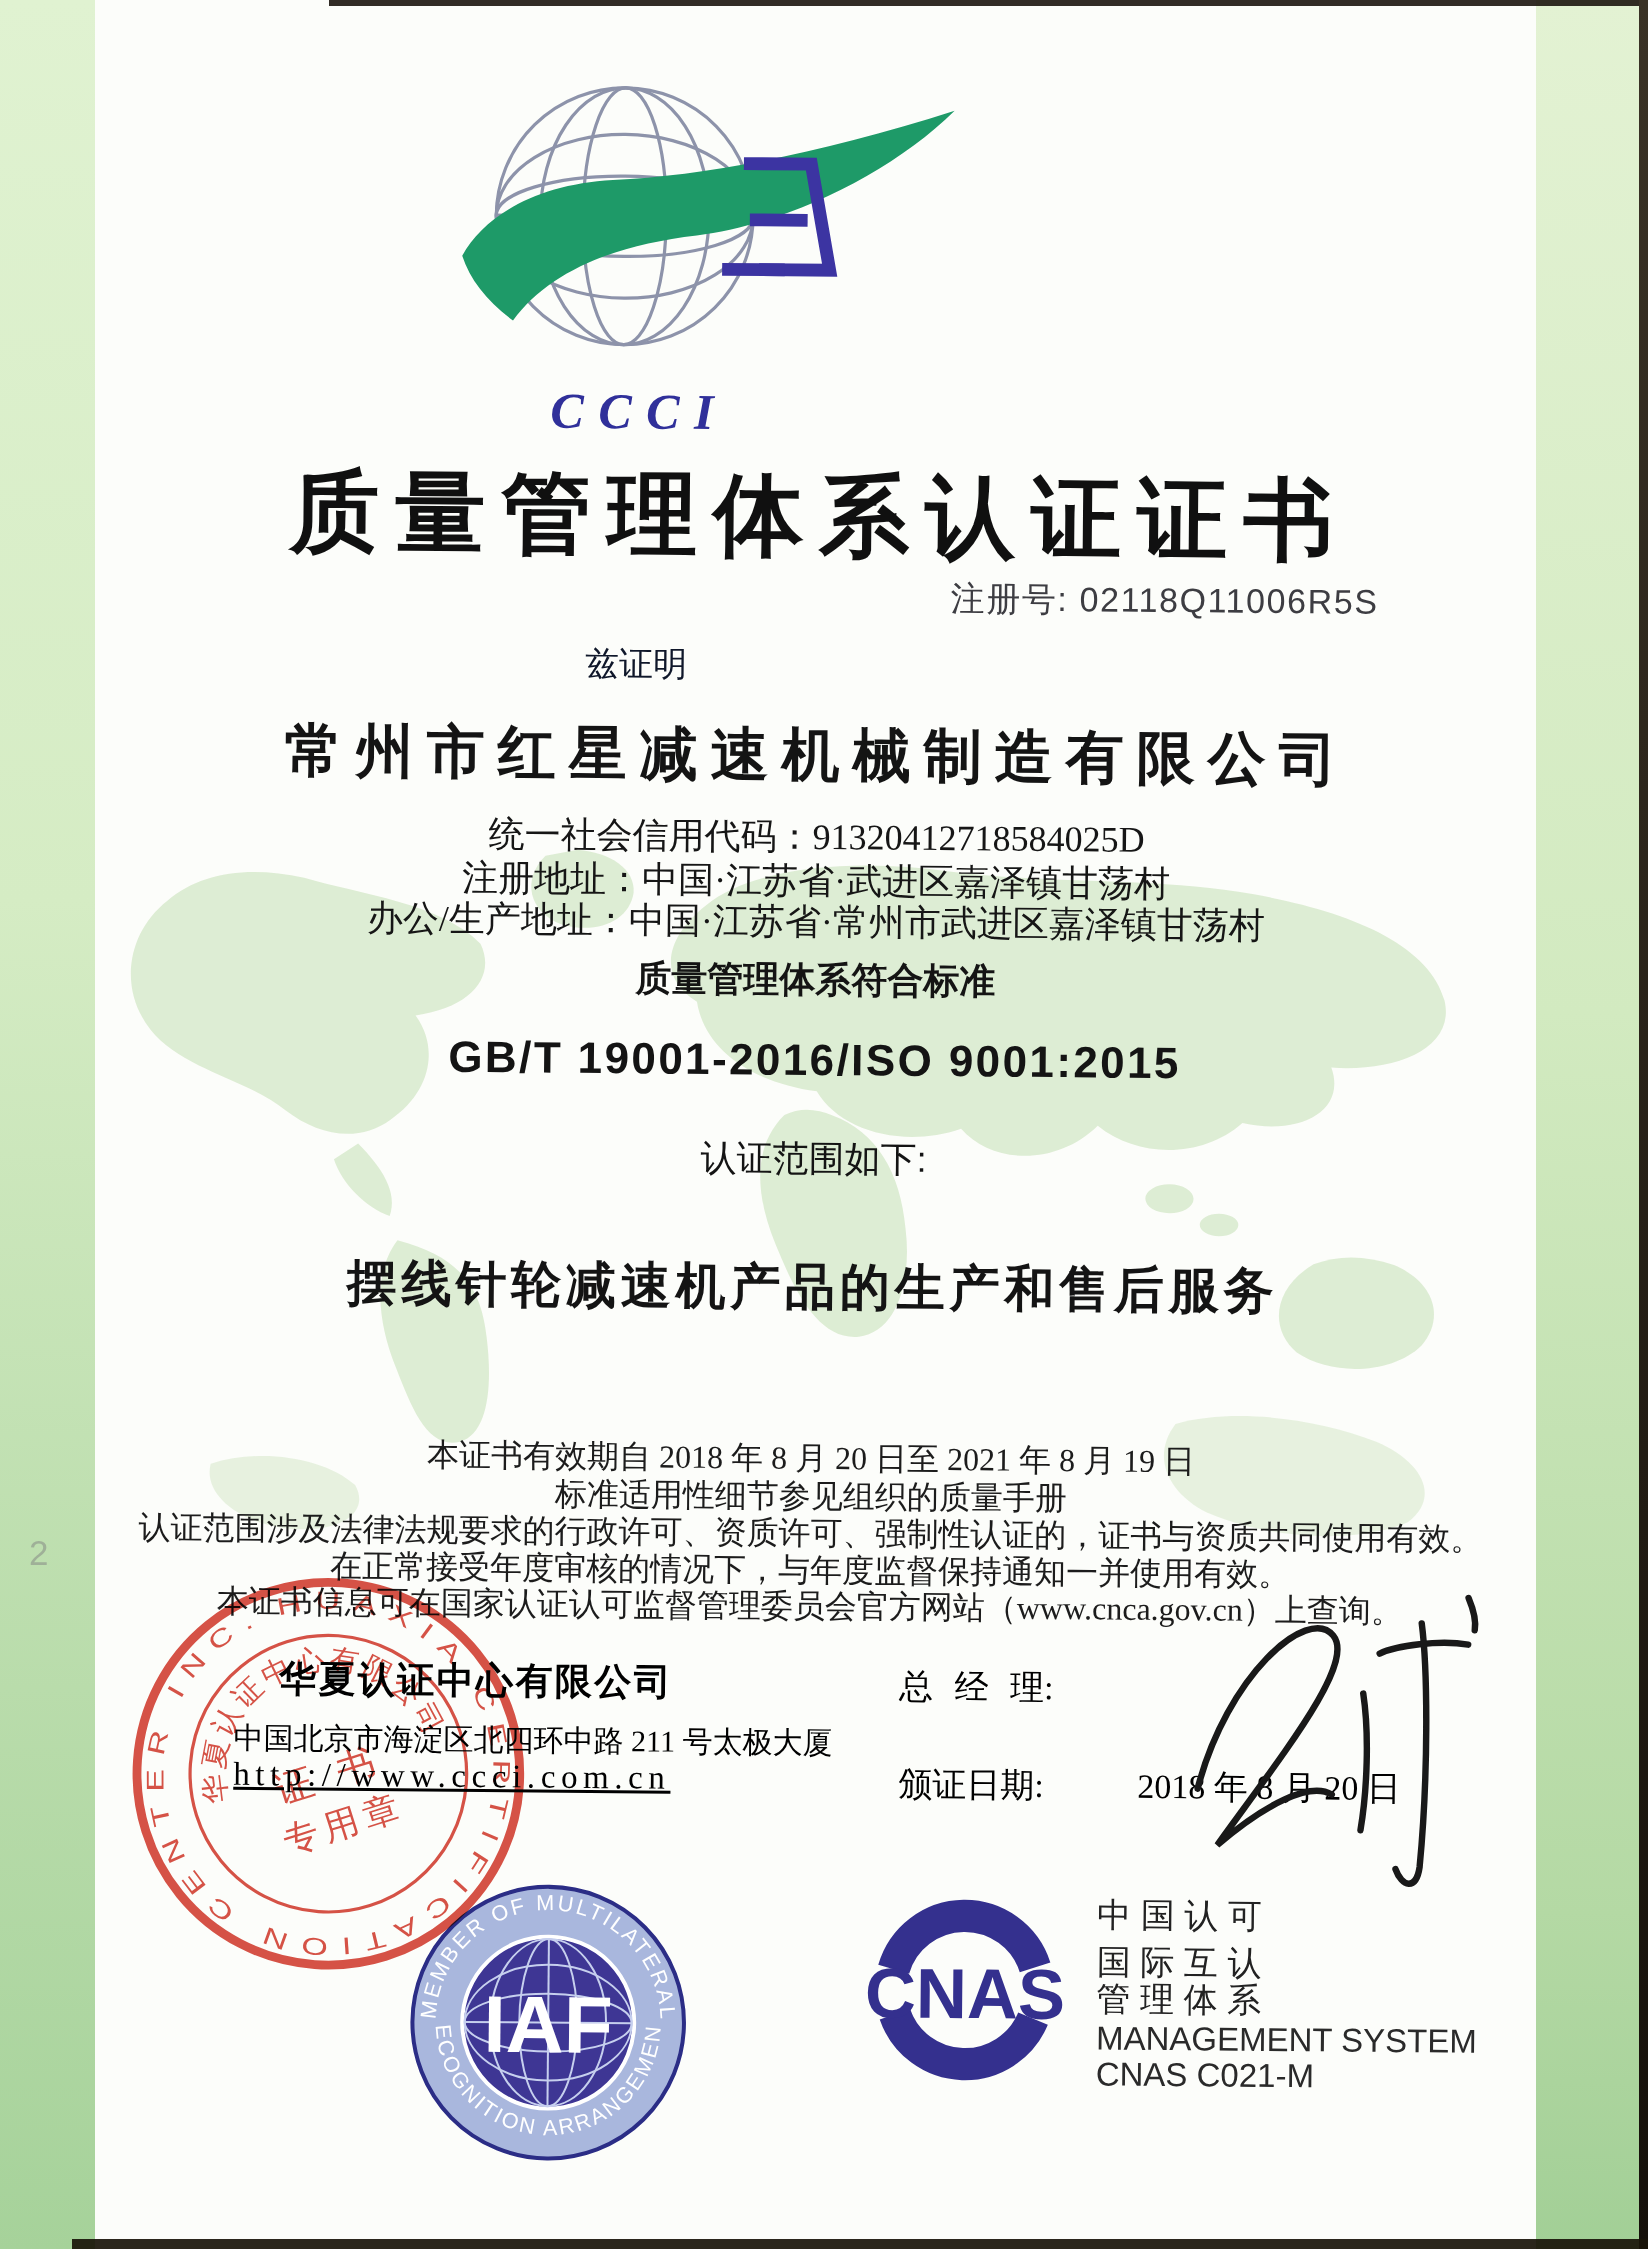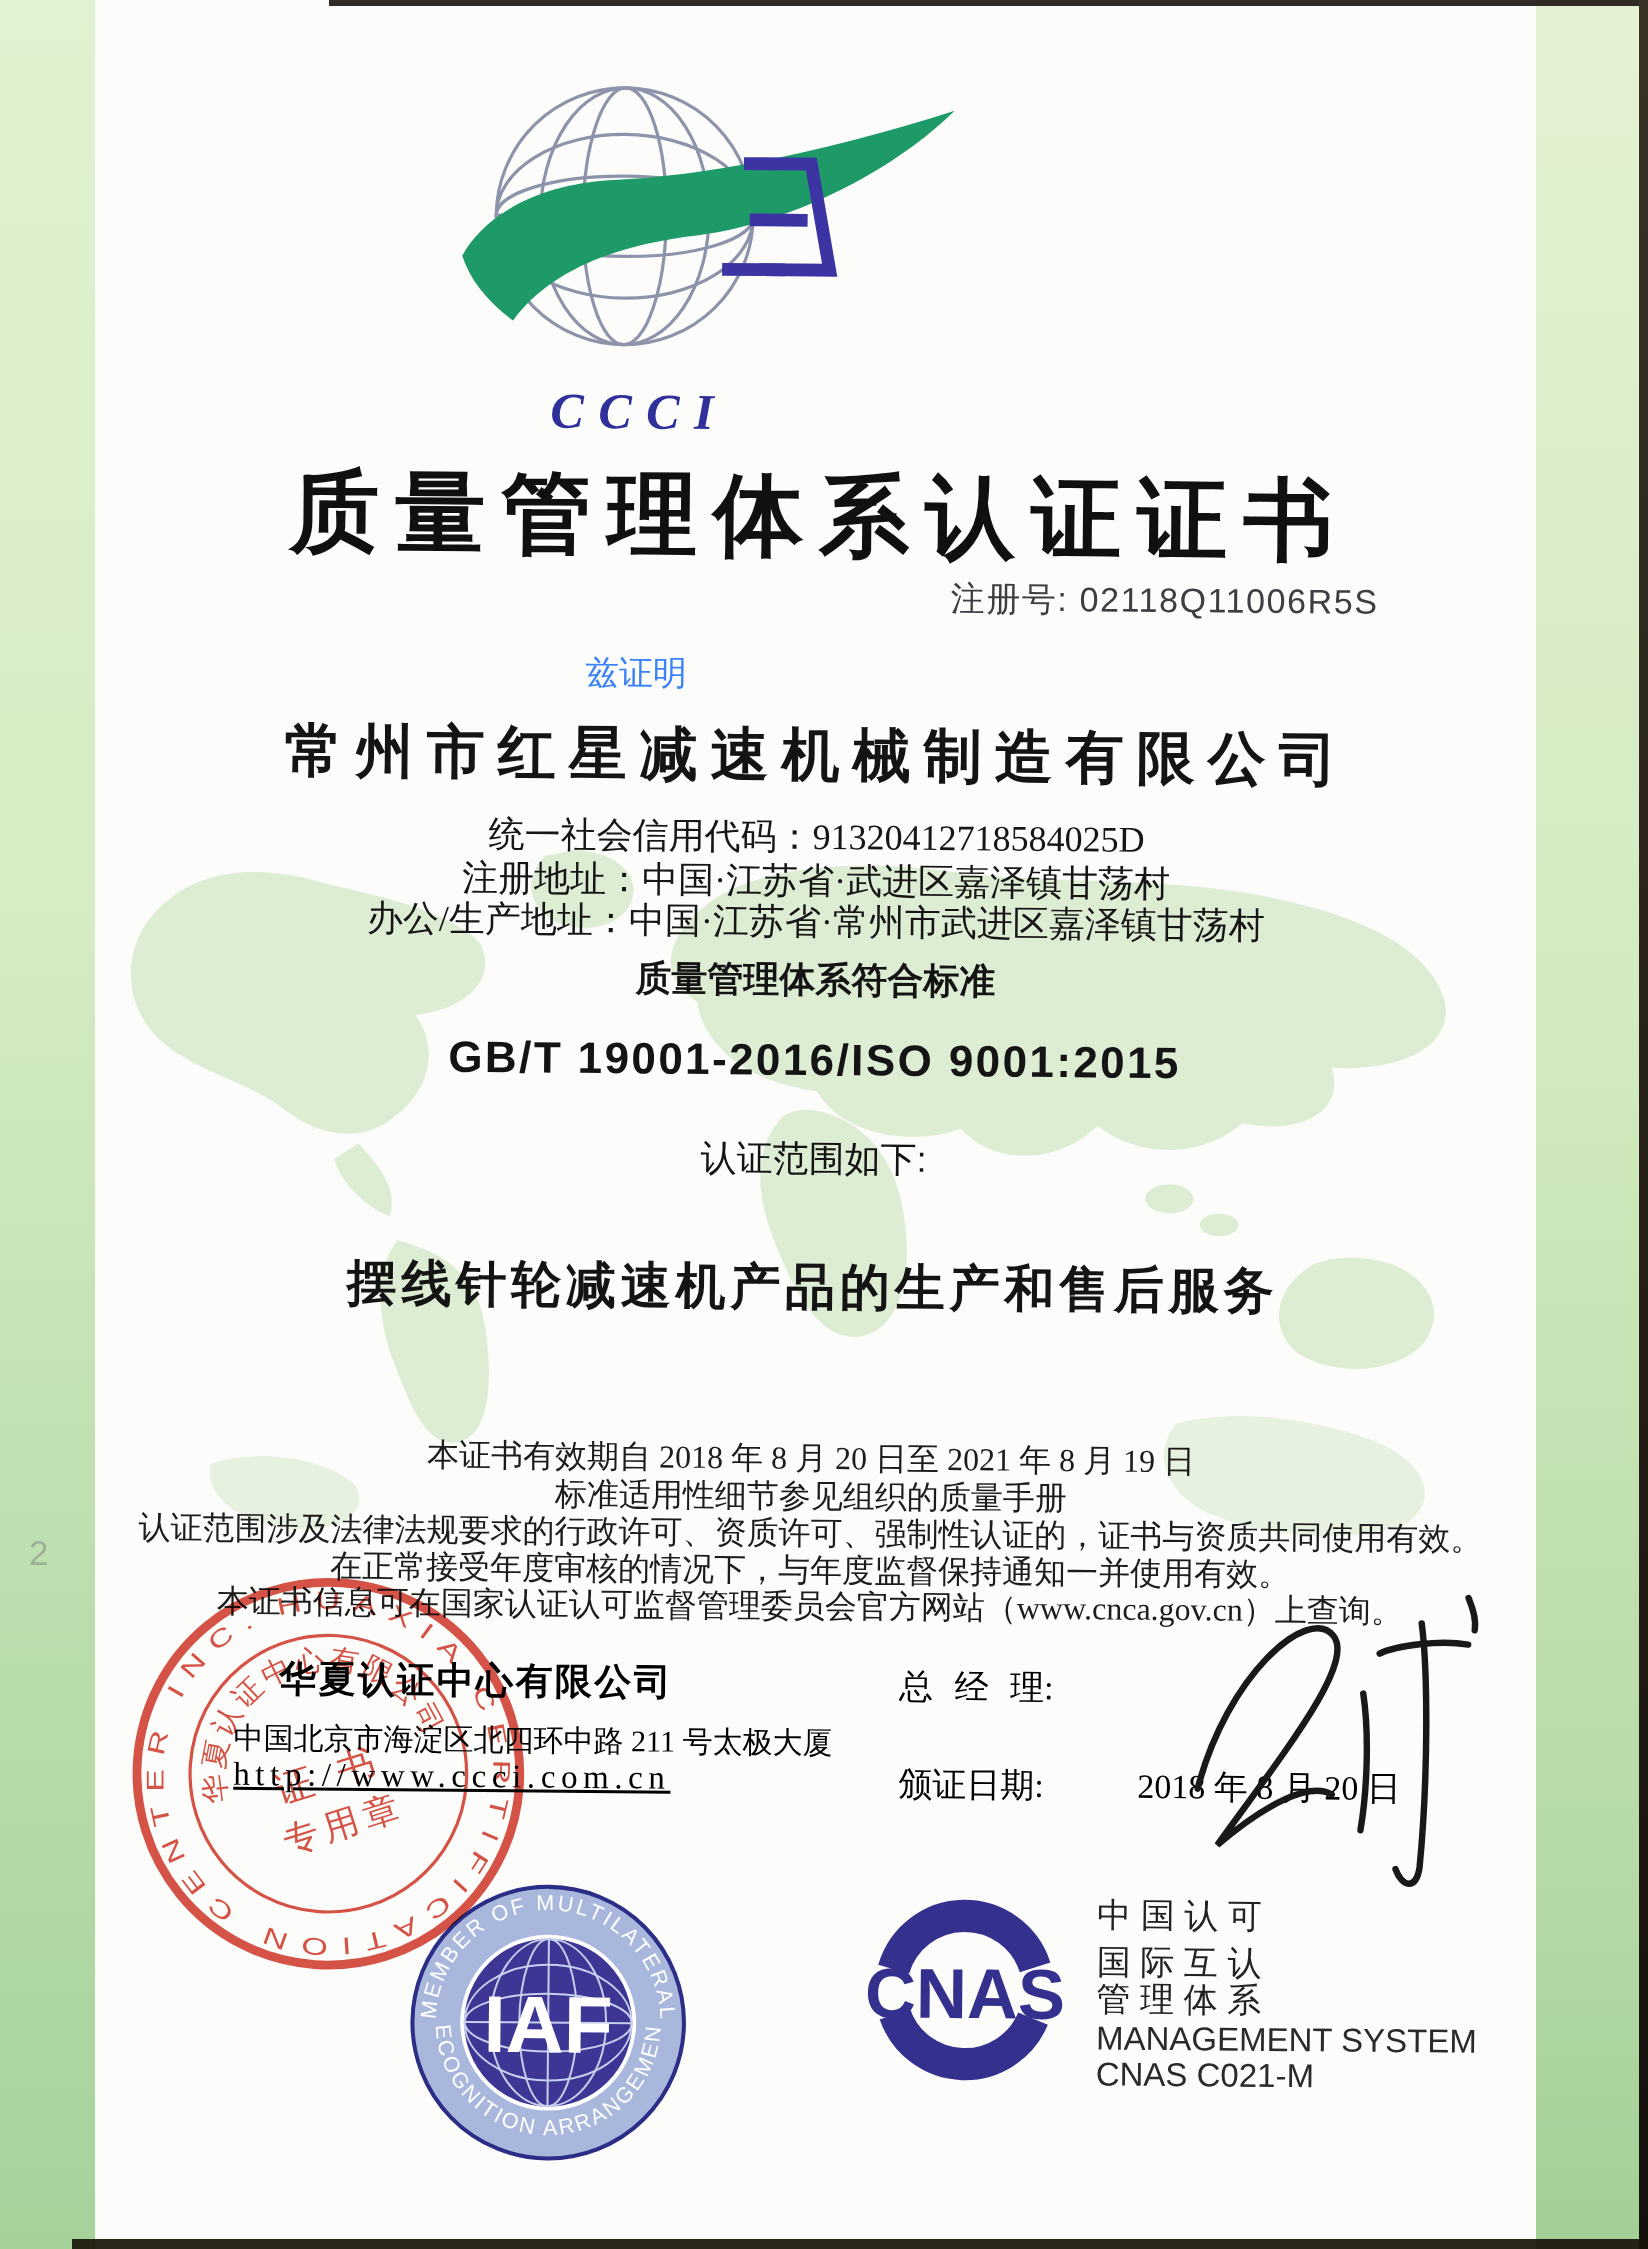--- a/index.html
+++ b/index.html
@@ -13,21 +13,21 @@
   .edge-bottom{left:72px;top:2239px;width:1577px;height:11.2px;background:#191309;opacity:.92;z-index:40;}
   
   .band-left{left:0;top:0;width:95px;height:2250px;background:linear-gradient(180deg,#e0f2d1 0%,#d5ecc4 40%,#b9dcab 75%,#a6d29a 100%);z-index:30;}
   .band-right{left:1536px;top:0;width:103px;height:2250px;background:linear-gradient(180deg,#e3f2d3 0%,#d2eac0 45%,#b4d9a4 85%,#a2cf96 100%);z-index:30;}
   .pencil-mark{left:29px;top:1533px;font-size:35px;color:#9fb098;z-index:31;filter:blur(0.5px);font-family:"Liberation Sans",sans-serif;}
   .content{position:absolute;left:0;top:0;width:1649px;height:2250px;transform:rotate(.5deg);transform-origin:50% 40%;}
   .map{left:95px;top:810px;z-index:1;opacity:.95;}
   .ccci-word{left:378px;top:384px;width:514px;text-align:center;font-size:50px;font-weight:bold;font-style:italic;letter-spacing:14.5px;color:#30309a;z-index:3;}
   .title{top:456px;font-size:90px;font-weight:bold;letter-spacing:16px;color:#101010;z-index:3;font-family:"Liberation Serif",serif;}
   .regno{left:948px;top:575px;font-size:34px;letter-spacing:1.6px;color:#3d3d42;font-family:"Liberation Sans",sans-serif;z-index:3;}
-  .certify{left:583px;top:643px;font-size:34px;color:#3b82f6;z-index:3;margin-top:9px;}
+  .certify{left:583px;top:643px;font-size:34px;color:#0f172a;z-index:3;}
   .company{top:717px;font-size:58px;font-weight:bold;letter-spacing:13px;font-family:"Liberation Sans",sans-serif;z-index:3;}
   .infoline{font-size:36px;color:#161616;z-index:3;}
   .stdcap{top:956px;font-size:36px;font-family:"Liberation Sans",sans-serif;font-weight:600;z-index:3;}
   .stdcode{top:1035px;font-size:44px;font-weight:bold;letter-spacing:2.4px;font-family:"Liberation Sans",sans-serif;z-index:3;}
   .scopecap{top:1135px;font-size:36px;font-family:"Liberation Sans",sans-serif;z-index:3;}
   .scope{top:1254px;font-size:50px;font-weight:bold;letter-spacing:4.8px;z-index:3;}
   .note{font-size:32px;color:#1c1c1c;z-index:3;}
   .issuer-name{left:286px;top:1659px;font-size:37px;font-weight:600;letter-spacing:2.4px;z-index:4;}
   .issuer-addr{left:241px;top:1723px;font-size:30px;z-index:4;}
   .issuer-url{left:241px;top:1761px;font-size:33px;letter-spacing:5.6px;text-decoration:underline;z-index:4;}

